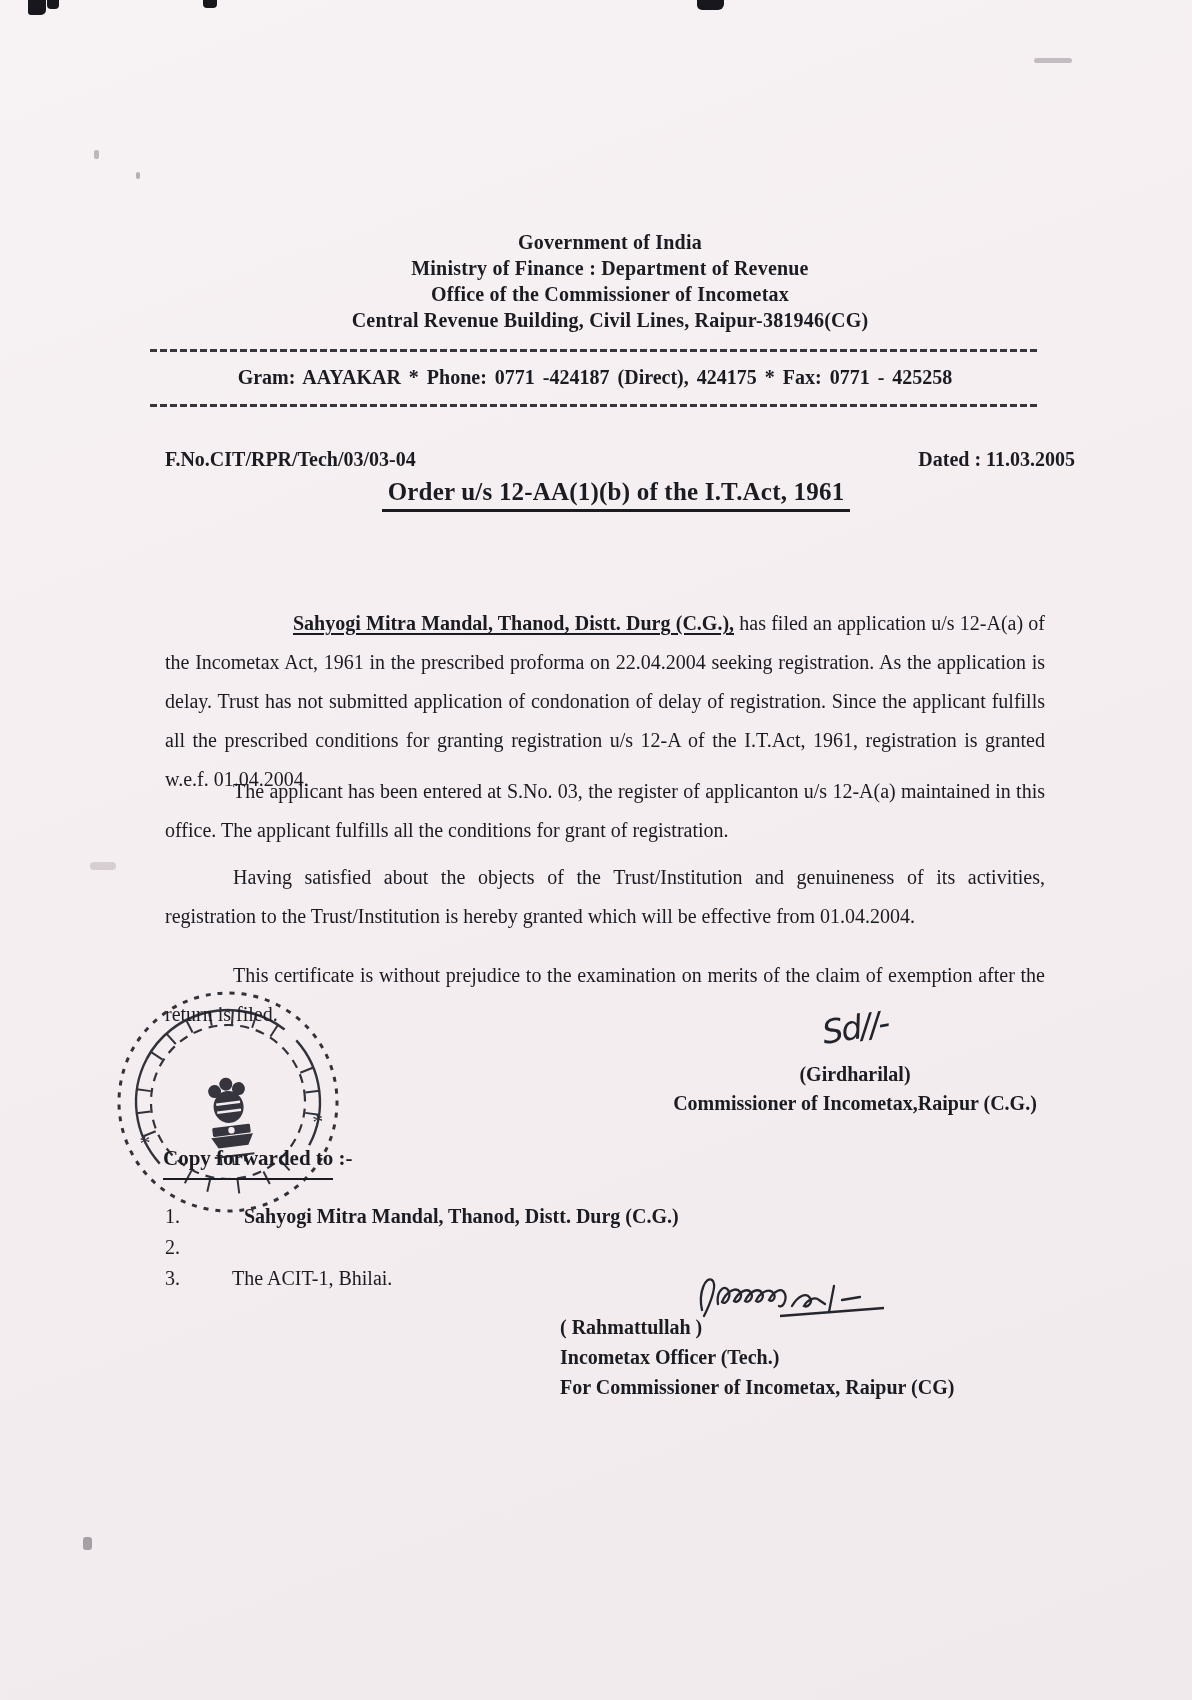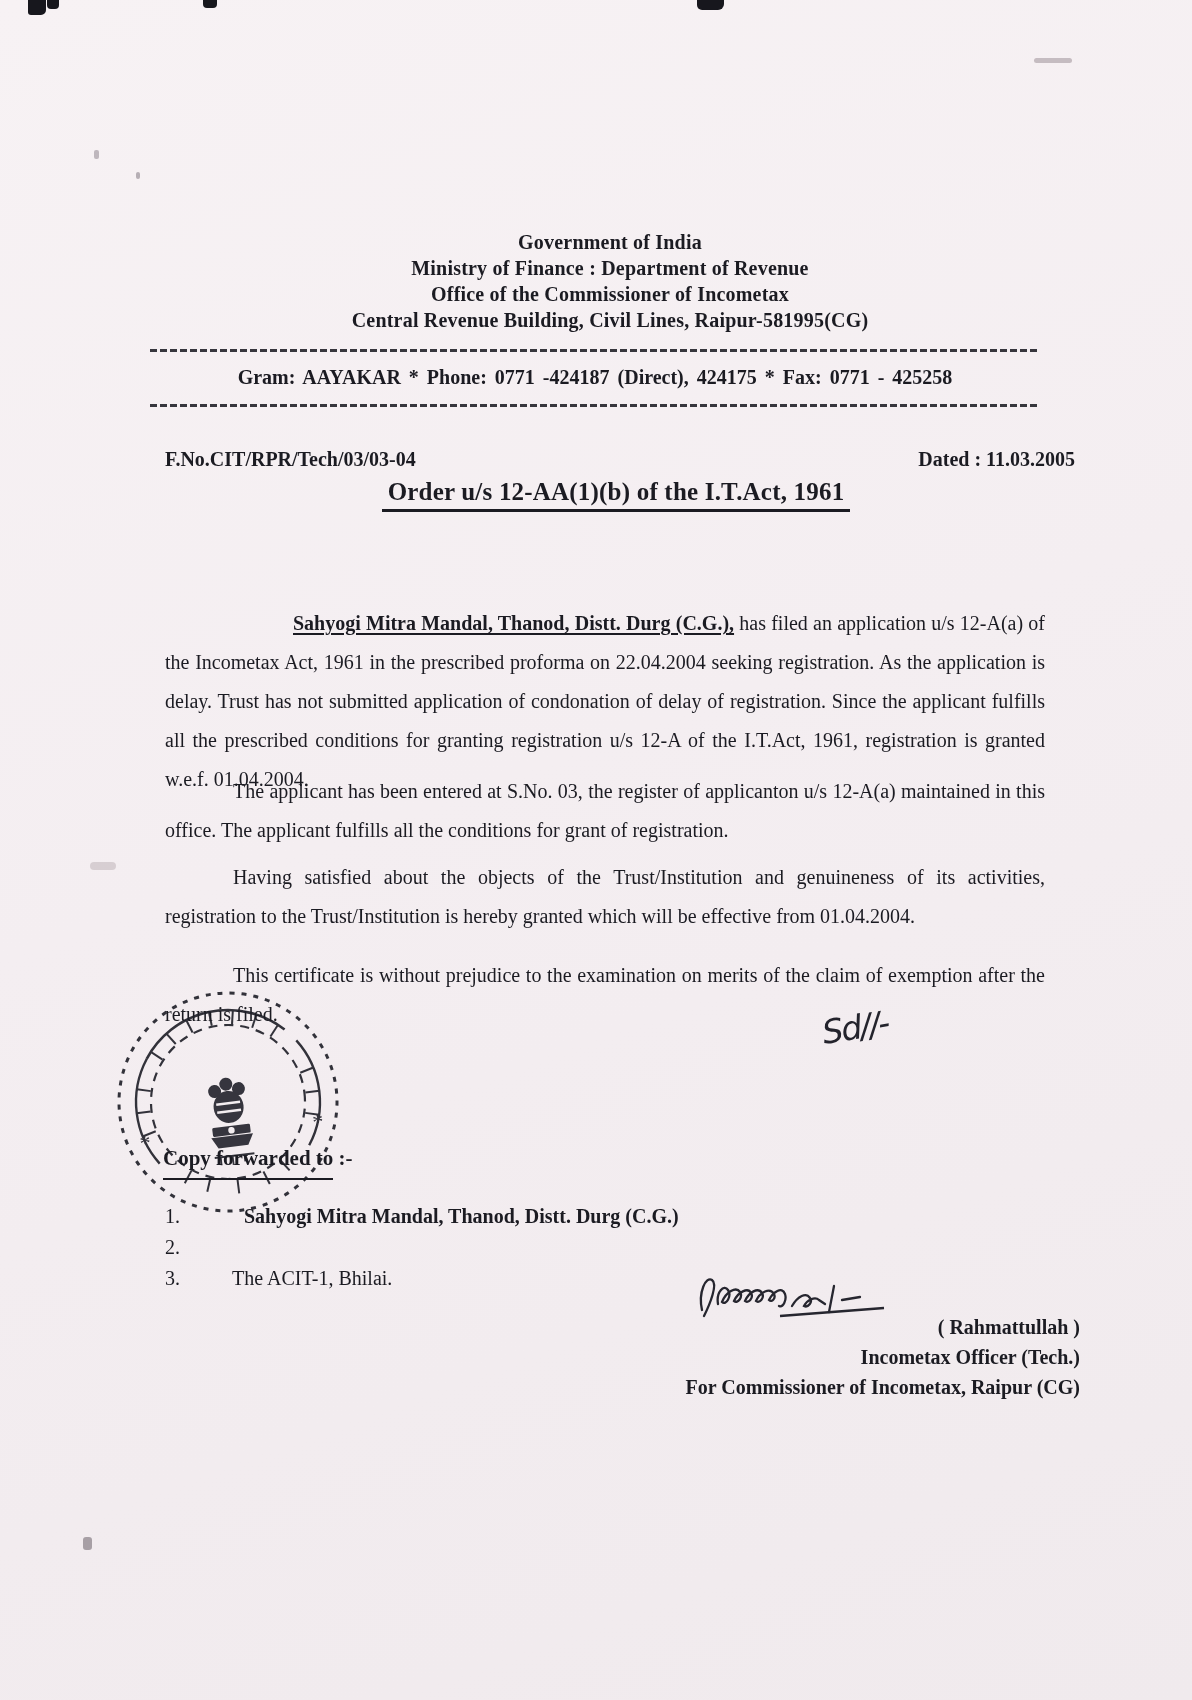--- a/index.html
+++ b/index.html
@@ -38,21 +38,21 @@
     letter-spacing:-2px;color:#23232c;}
   .sig-top{top:1060px;left:620px;width:470px;text-align:center;
     font-weight:bold;font-size:20px;line-height:29px;}
   .copy-heading{top:1146px;left:163px;font-size:21px;font-weight:bold;z-index:3;}
   .copy-heading .u{border-bottom:2.5px solid #1b1b22;padding-bottom:8px;}
   .cf-list{top:1201px;left:165px;width:760px;font-size:20px;line-height:31px;z-index:3;}
   .cf-row{display:flex;}
   .cf-num{width:67px;flex:none;}
   .cf-item-1 .cf-text{font-weight:bold;padding-left:12px;}
   .scrawl{top:1270px;left:688px;z-index:2;}
-  .sig-bottom{top:1312px;left:560px;width:520px;text-align:right;
+  .sig-bottom{top:1312px;left:560px;width:520px;text-align:left;
     font-weight:bold;font-size:20px;line-height:30px;}
   
   .stamp{top:986px;left:112px;width:232px;height:232px;
     transform:rotate(-7deg);opacity:.9;z-index:2;}
   
   .art{background:#17171d;}
   .a1{top:0;left:28px;width:18px;height:15px;border-radius:0 0 5px 3px;}
   .a1b{top:0;left:47px;width:12px;height:9px;border-radius:0 0 4px 4px;}
   .a2{top:0;left:203px;width:14px;height:8px;border-radius:0 0 4px 4px;}
   .a3{top:0;left:697px;width:27px;height:10px;border-radius:0 0 6px 5px;}
@@ -74,21 +74,21 @@
   <div class="abs a4"></div>
   <div class="abs a5"></div>
   <div class="abs a6"></div>
   <div class="abs a7"></div>
   <div class="abs a8"></div>
 
   <div class="abs doc-header">
     <div>Government of India</div>
     <div>Ministry of Finance : Department of Revenue</div>
     <div>Office of the Commissioner of Incometax</div>
-    <div>Central Revenue Building, Civil Lines, Raipur-581995(CG)</div>
+    <div>Central Revenue Building, Civil Lines, Raipur-381946(CG)</div>
   </div>
 
   <div class="abs rule rule1"></div>
   <div class="abs contact">Gram: AAYAKAR  *  Phone: 0771 -424187 (Direct), 424175  *  Fax: 0771 - 425258</div>
   <div class="abs rule rule2"></div>
 
   <div class="abs fno-row">
     <span>F.No.CIT/RPR/Tech/03/03-04</span>
     <span>Dated :  11.03.2005</span>
   </div>
@@ -98,20 +98,24 @@
   </div>
 
   <div class="abs para p1">
     <span class="bu">Sahyogi Mitra Mandal, Thanod, Distt. Durg (C.G.),</span><span> has filed an application u/s 12-A(a) of the Incometax Act, 1961 in the prescribed proforma on 22.04.2004 seeking registration.   As the application is delay. Trust has not submitted application of condonation of delay of registration. Since the applicant fulfills all the prescribed conditions for granting registration u/s 12-A of the I.T.Act, 1961, registration is granted w.e.f. 01.04.2004.</span>
   </div>
   <div class="abs para p2">The applicant has been entered at S.No. 03,  the register of applicanton u/s 12-A(a) maintained in this office.  The applicant fulfills all the conditions for grant of registration.</div>
   <div class="abs para p3">Having satisfied about the objects of the Trust/Institution and genuineness of its activities, registration to the Trust/Institution is hereby granted which will be effective from 01.04.2004.</div>
   <div class="abs para p4">This certificate is without prejudice to the examination on merits of the claim of exemption after the return is filed.</div>
 
   <div class="abs sd">Sd//-</div>
+  <div class="abs sig-top">
+    <div>(Girdharilal)</div>
+    <div>Commissioner of Incometax,Raipur (C.G.)</div>
+  </div>
 
   <div class="abs stamp">
     <svg width="232" height="232" viewBox="0 0 232 232">
       <g stroke="#1e1e27" fill="none">
         <circle cx="116" cy="116" r="109" stroke-width="3" stroke-dasharray="5 7"></circle>
         <circle cx="116" cy="116" r="77" stroke-width="2.2" stroke-dasharray="9 7"></circle>
 
         <path d="M40.6,63.2 A92,92 0 0 1 181,51" stroke-width="2.6"></path>
         <g stroke-width="2">
           <path d="M45.5,56.9 L56.2,65.9"></path>

